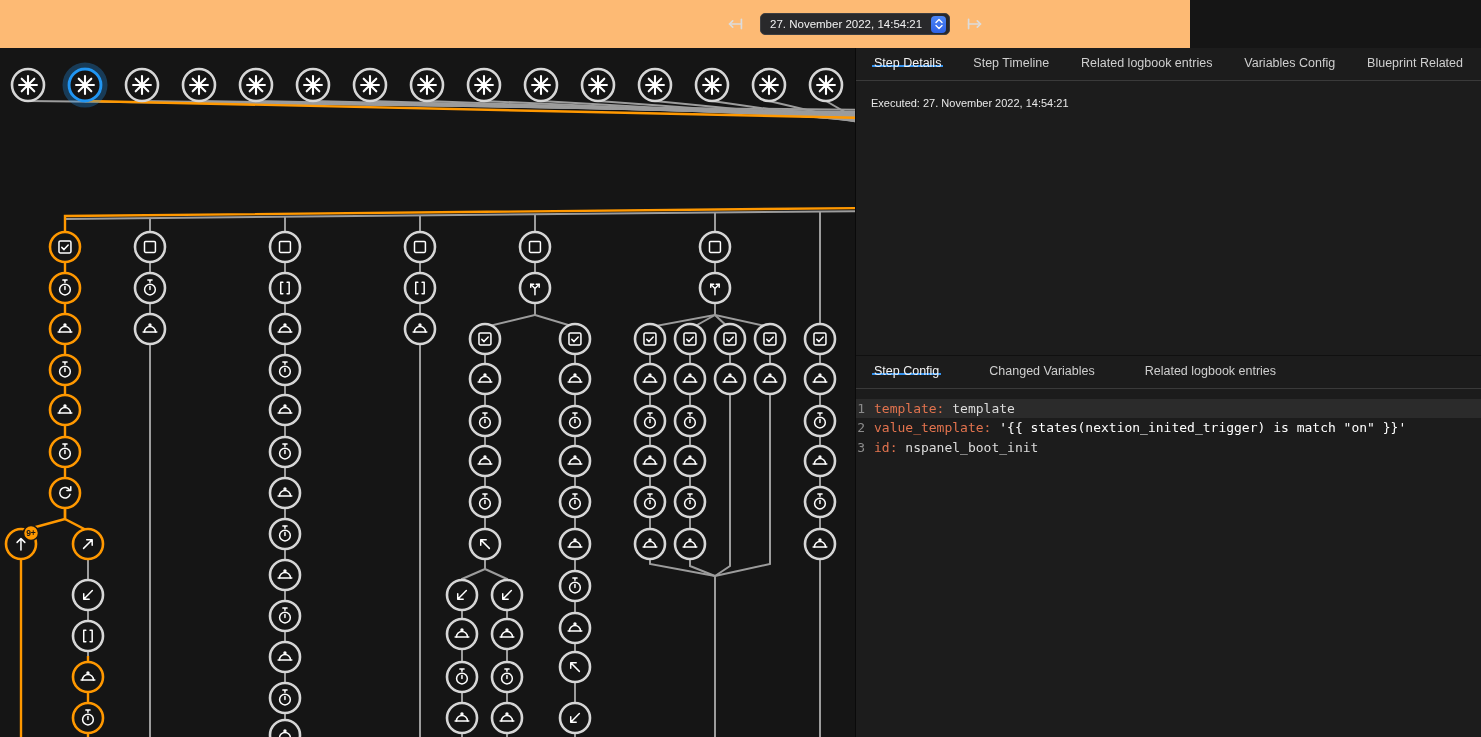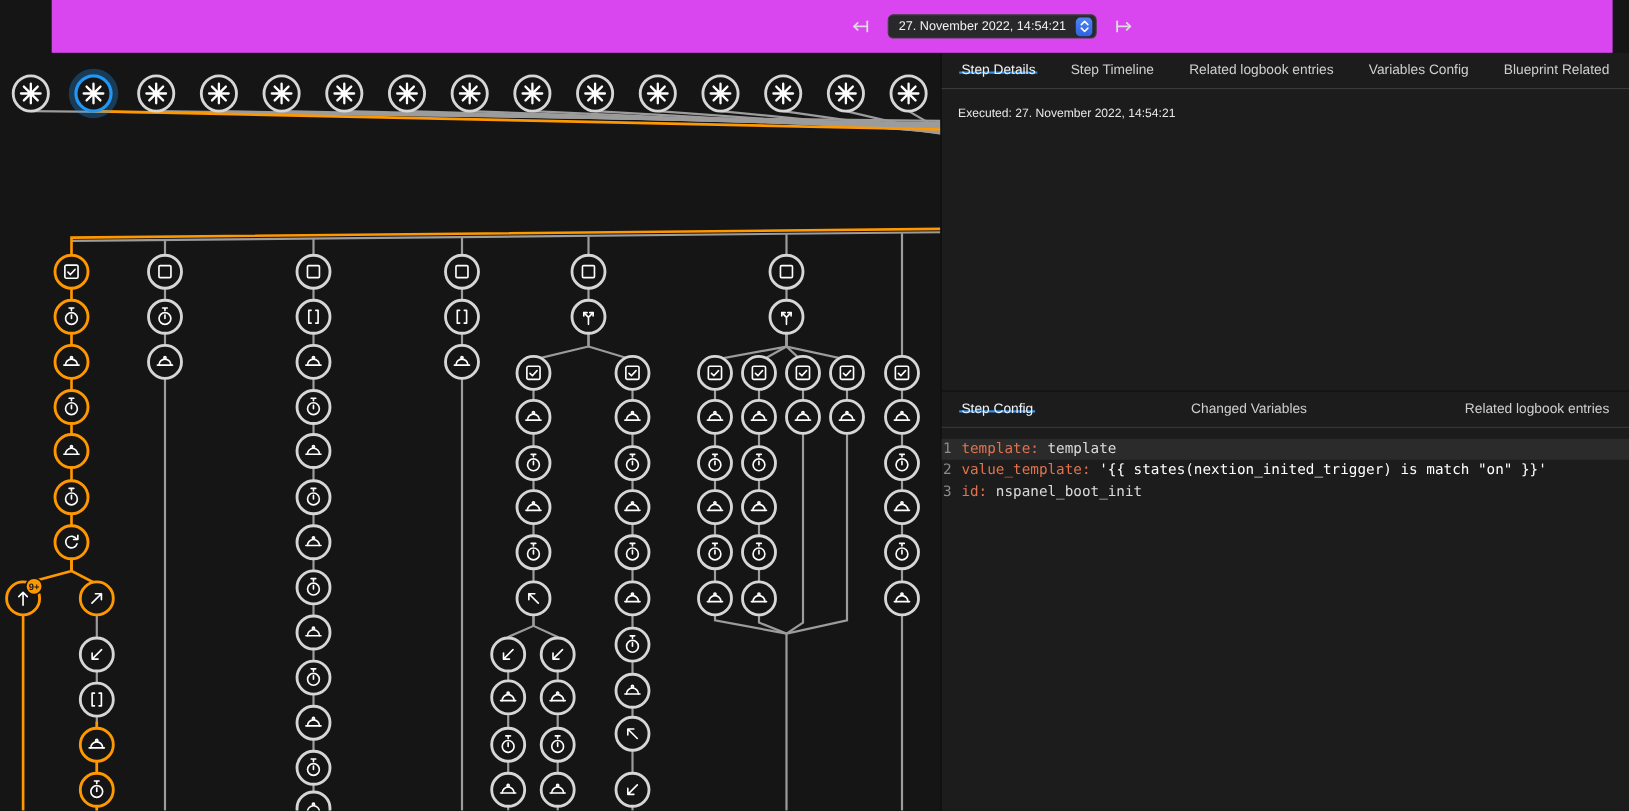--- a/index.html
+++ b/index.html
@@ -3,41 +3,41 @@
 <meta charset="utf-8">
 <title>Automation Trace</title>
 <style>
   * { box-sizing: border-box; }
   html,body { margin:0; padding:0; }
   body {
     width:1481px; height:737px; position:relative; overflow:hidden;
     background:#151515; font-family:"Liberation Sans", sans-serif;
   }
   
-  .topbar { position:absolute; top:0; left:0; width:1419px; height:48px; background:#d946ef; z-index:10;margin-left:47px; }
+  .topbar { position:absolute; top:0; left:0; width:1190px; height:48px; background:#fdba74; z-index:10; }
   .nav-btn { position:absolute; top:11px; width:26px; height:26px; background:none; border:none; padding:0; cursor:pointer;
              display:flex; align-items:center; justify-content:center; }
   .nav-btn svg { stroke:#dcdcdc; fill:none; stroke-width:1.8; stroke-linecap:round; stroke-linejoin:round; }
   .run-select { position:absolute; left:760px; top:13px; width:190px; height:22px; background:#29292b;
                 border:1px solid #3f3f41; border-radius:5px; display:flex; align-items:center;
                 justify-content:space-between; padding:0 3px 0 9px; cursor:pointer; }
   .run-select-label { color:#f2f2f2; font-size:11.5px; white-space:nowrap; }
   .stepper { width:15px; height:17px; border-radius:4px; background:linear-gradient(#4d86f6,#2e62e6);
              display:flex; align-items:center; justify-content:center; flex:none; }
   .stepper svg { stroke:#ffffff; fill:none; stroke-width:1.4; stroke-linecap:round; stroke-linejoin:round; }
   
   .graph { position:absolute; top:48px; left:0; width:855px; height:689px; background:#151515; overflow:hidden; }
   
   .panel { position:absolute; top:48px; left:855px; width:626px; height:689px; background:#1c1c1c;
            border-left:1px solid #0a0a0a; }
   .details-area { height:307px; }
   .config-area { height:382px; border-top:1px solid #101010; }
   .tabbar { display:flex; align-items:stretch; height:33px; border-bottom:1px solid #3a3a3a; padding:13px 16px; }
   .tabbar.top { justify-content:space-between; }
-  .tabbar.bottom { justify-content:space-between; gap:23px; }
+  .tabbar.bottom { justify-content:flex-start; gap:46px; }
   .tab { display:flex; align-items:center; font-size:12.5px; color:#cfcfcf; cursor:pointer; white-space:nowrap;
          border-bottom:2px solid transparent; padding:0 2px; }
   .tab.active { color:#f2f2f2; }
   .details-content { padding:16px 15px; color:#e8e8e8; font-size:11px; }
   
   .code { padding-top:10px; font-family:"DejaVu Sans Mono", monospace; font-size:13px; line-height:19.3px; }
   .code-line { display:flex; width:100%; }
   .code-line.hl { background:#2b2b2b; }
   .ln { flex:0 0 18px; text-align:right; padding-right:9px; color:#8b8b8b; user-select:none; }
   .lc { white-space:pre; flex:1; }

